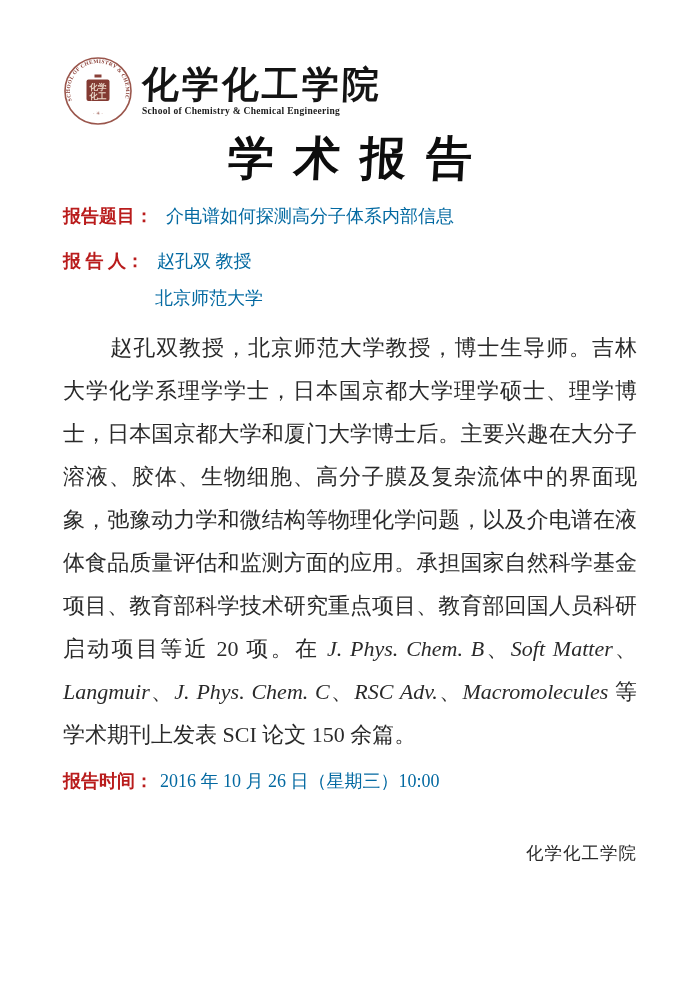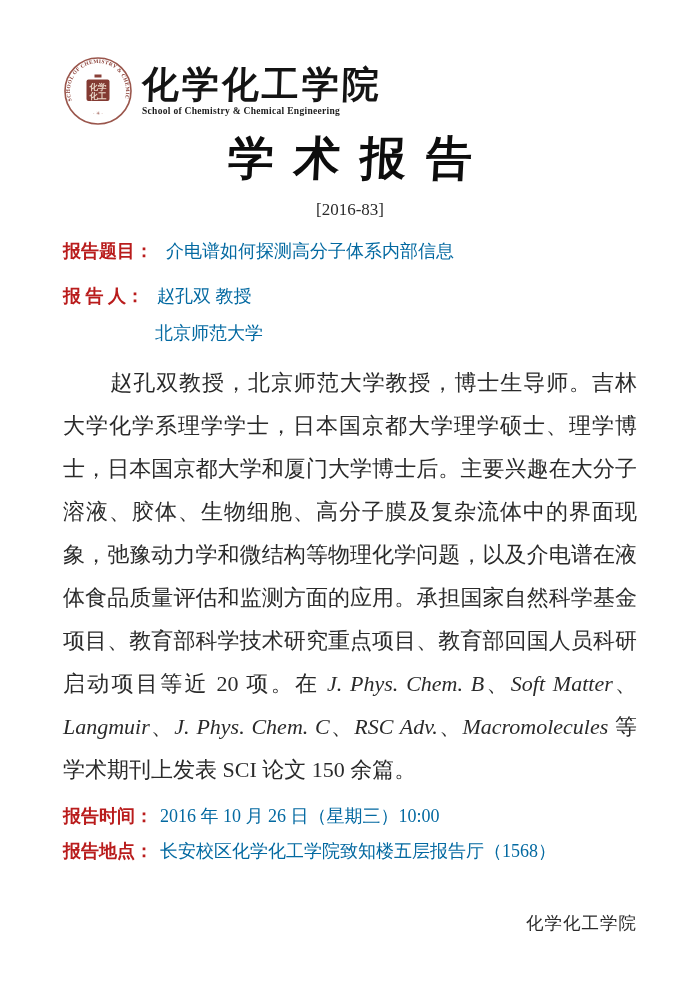--- a/index.html
+++ b/index.html
@@ -111,42 +111,38 @@
       <text x="35" y="42.5" text-anchor="middle" font-size="8.5" font-weight="bold" fill="#ead7c9">化工</text>
       <text x="35" y="59" text-anchor="middle" font-size="5" fill="#9a564c">· ✳ ·</text>
     </svg>
     <div class="org-block">
       <div class="org-cn">化学化工学院</div>
       <div class="org-en">School of Chemistry &amp; Chemical Engineering</div>
     </div>
   </div>
 
   <h1 class="doc-title">学术报告</h1>
-  <div class="doc-number">[2016-83]</div>
 
   <div class="info">
     <div class="row">
       <span class="label">报告题目：</span><span class="value">介电谱如何探测高分子体系内部信息</span>
     </div>
     <div class="row">
       <span class="label">报 告 人：</span><span class="value">赵孔双 教授</span>
     </div>
     <div class="row tight affiliation">
       <span class="value">北京师范大学</span>
     </div>
   </div>
 
   <p class="bio"><span>赵孔双教授，北京师范大学教授，博士生导师。吉林大学化学系理学学士，日本国京都大学理学硕士、理学博士，日本国京都大学和厦门大学博士后。主要兴趣在大分子溶液、胶体、生物细胞、高分子膜及复杂流体中的界面现象，弛豫动力学和微结构等物理化学问题，以及介电谱在液体食品质量评估和监测方面的应用。承担国家自然科学基金项目、教育部科学技术研究重点项目、教育部回国人员科研启动项目等近 20 项。在 </span><span class="italic">J. Phys. Chem. B</span><span>、</span><span class="italic">Soft Matter</span><span>、</span><span class="italic">Langmuir</span><span>、</span><span class="italic">J. Phys. Chem. C</span><span>、</span><span class="italic">RSC Adv.</span><span>、</span><span class="italic">Macromolecules</span><span> 等学术期刊上发表 SCI 论文 150 余篇。</span></p>
 
   <div class="schedule">
     <div class="row">
       <span class="label">报告时间：</span><span class="value">2016 年 10 月 26 日（星期三）10:00</span>
     </div>
-    <div class="row">
-      <span class="label">报告地点：</span><span class="value">长安校区化学化工学院致知楼五层报告厅（1568）</span>
-    </div>
   </div>
 
   <div class="signature">
     <div class="sig-org">化学化工学院</div>
   </div>
 
 </div>
 
 </body></html>

